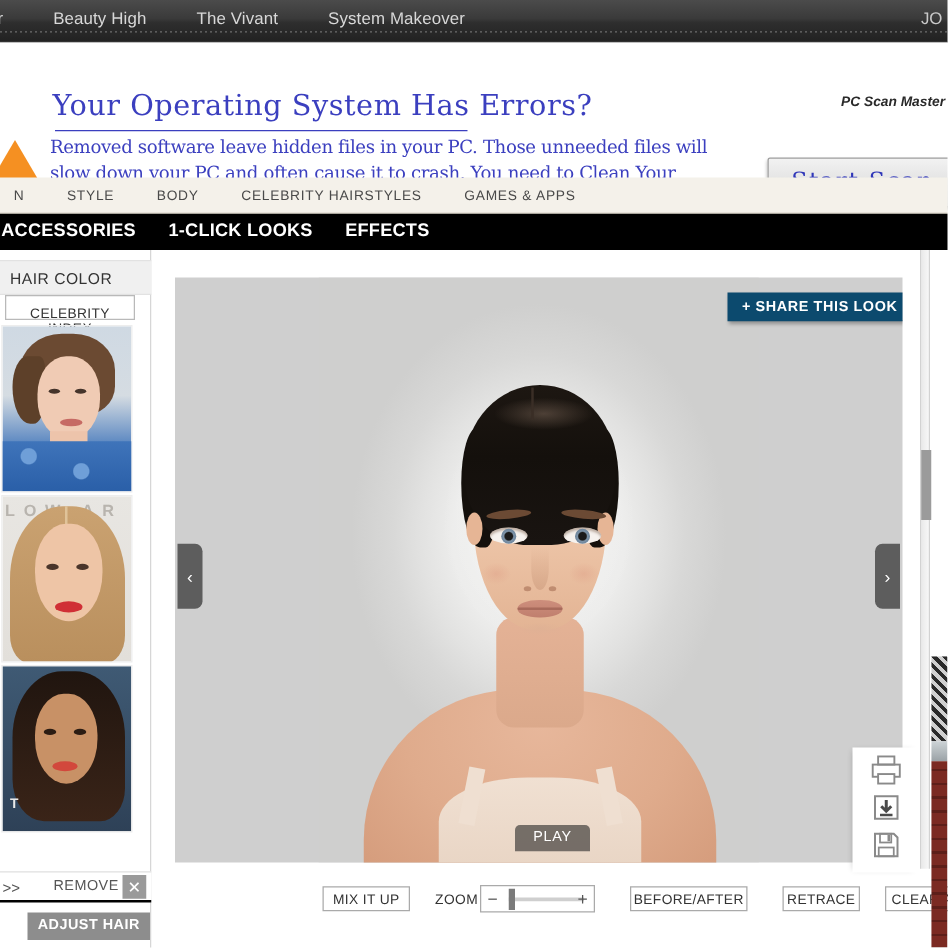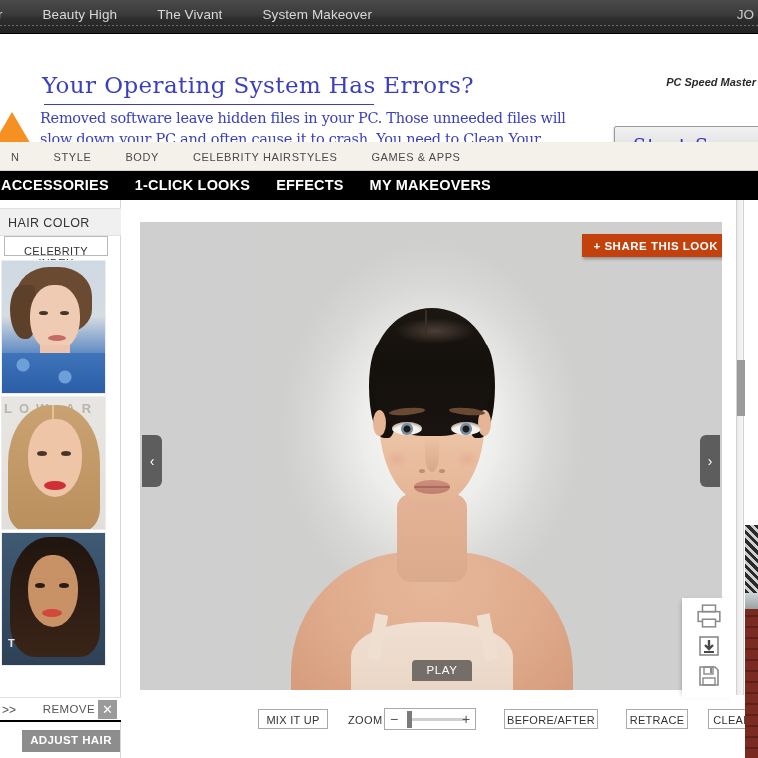--- a/index.html
+++ b/index.html
@@ -264,21 +264,21 @@
   #model .lipline{ position:absolute; left:159px; top:264px; width:36px; height:1.5px;
       background:#a86a5b; border-radius:2px; }
   #model .chin{ position:absolute; left:158px; top:276px; width:38px; height:10px;
       background:radial-gradient(ellipse,rgba(222,176,148,.7),rgba(0,0,0,0) 70%); border-radius:50%; }
   #model .cheekL,#model .cheekR{ position:absolute; top:228px; width:24px; height:18px;
       background:radial-gradient(ellipse,rgba(222,158,134,.42),rgba(0,0,0,0) 70%); border-radius:50%; }
   #model .cheekL{ left:130px; } #model .cheekR{ left:200px; }
 
   
   #share-look{
-    position:absolute; right:-8px; top:12px; height:23px; background:#c2410c;
+    position:absolute; right:-8px; top:12px; height:23px; background:#0c4a6e;
     color:#fff; font-size:11.5px; font-weight:bold; letter-spacing:.5px;
     padding:6px 12px 0 12px; cursor:pointer; box-shadow:1px 2px 3px rgba(0,0,0,.3);
   }
   .nav-arrow{
     position:absolute; top:213px; width:20px; height:52px; background:#5d5d5d;
     color:#fff; font-size:14px; text-align:center; line-height:52px; cursor:pointer;
   }
   #arrow-prev{ left:2px; border-radius:0 6px 6px 0; }
   #arrow-next{ right:2px; border-radius:6px 0 0 6px; }
   #play-btn{
@@ -349,40 +349,39 @@
   </div>
   <div class="join">JO</div>
 </div>
 
 <div id="ad">
   <div class="warn"></div>
   <div class="warn-bang">!</div>
   <div class="headline">Your Operating System Has Errors?</div>
   <div class="rule"></div>
   <div class="body-copy">Removed software leave hidden files in your PC. Those unneeded files will slow down your PC and often cause it to crash. You need to Clean Your Registry Now!</div>
-  <div class="brand">PC Speed Master</div>
+  <div class="brand">PC Scan Master</div>
   <div class="scan-btn">Start Scan</div>
 </div>
 
 <div id="site-nav">
   <ul>
     <li>N</li>
     <li>STYLE</li>
     <li>BODY</li>
     <li>CELEBRITY HAIRSTYLES</li>
     <li>GAMES &amp; APPS</li>
   </ul>
 </div>
 
 <div id="app-nav">
   <ul>
     <li>ACCESSORIES</li>
     <li>1-CLICK LOOKS</li>
     <li>EFFECTS</li>
-    <li>MY MAKEOVERS</li>
   </ul>
 </div>
 
 <div id="stage">
 
   <div id="sidebar">
     <div class="panel-title">HAIR COLOR</div>
     <div id="celeb-index">CELEBRITY INDEX</div>
 
     <div class="thumb" id="thumb1">

